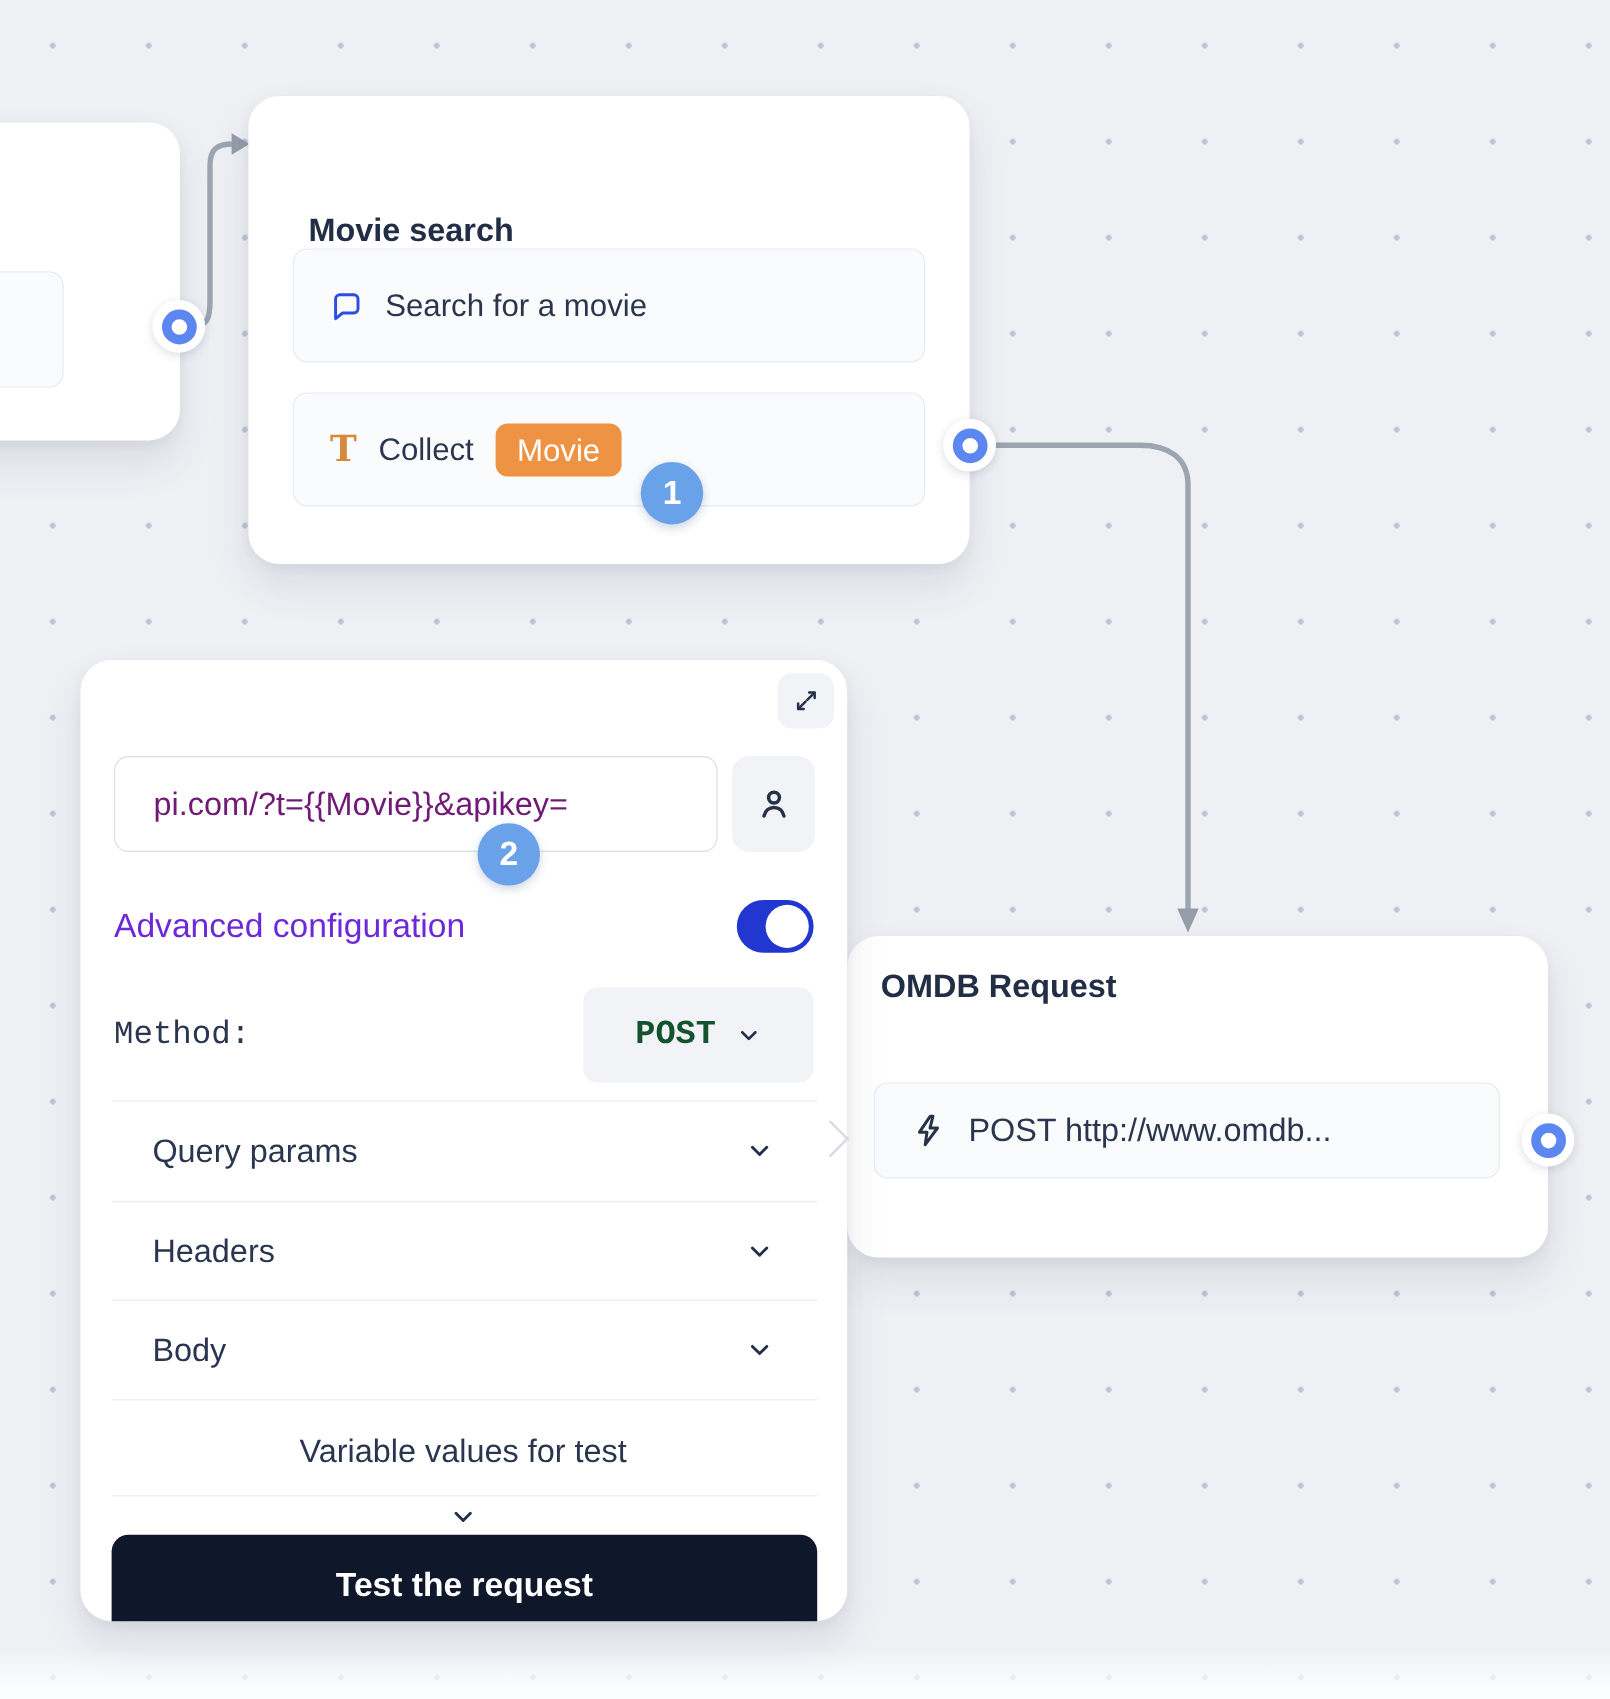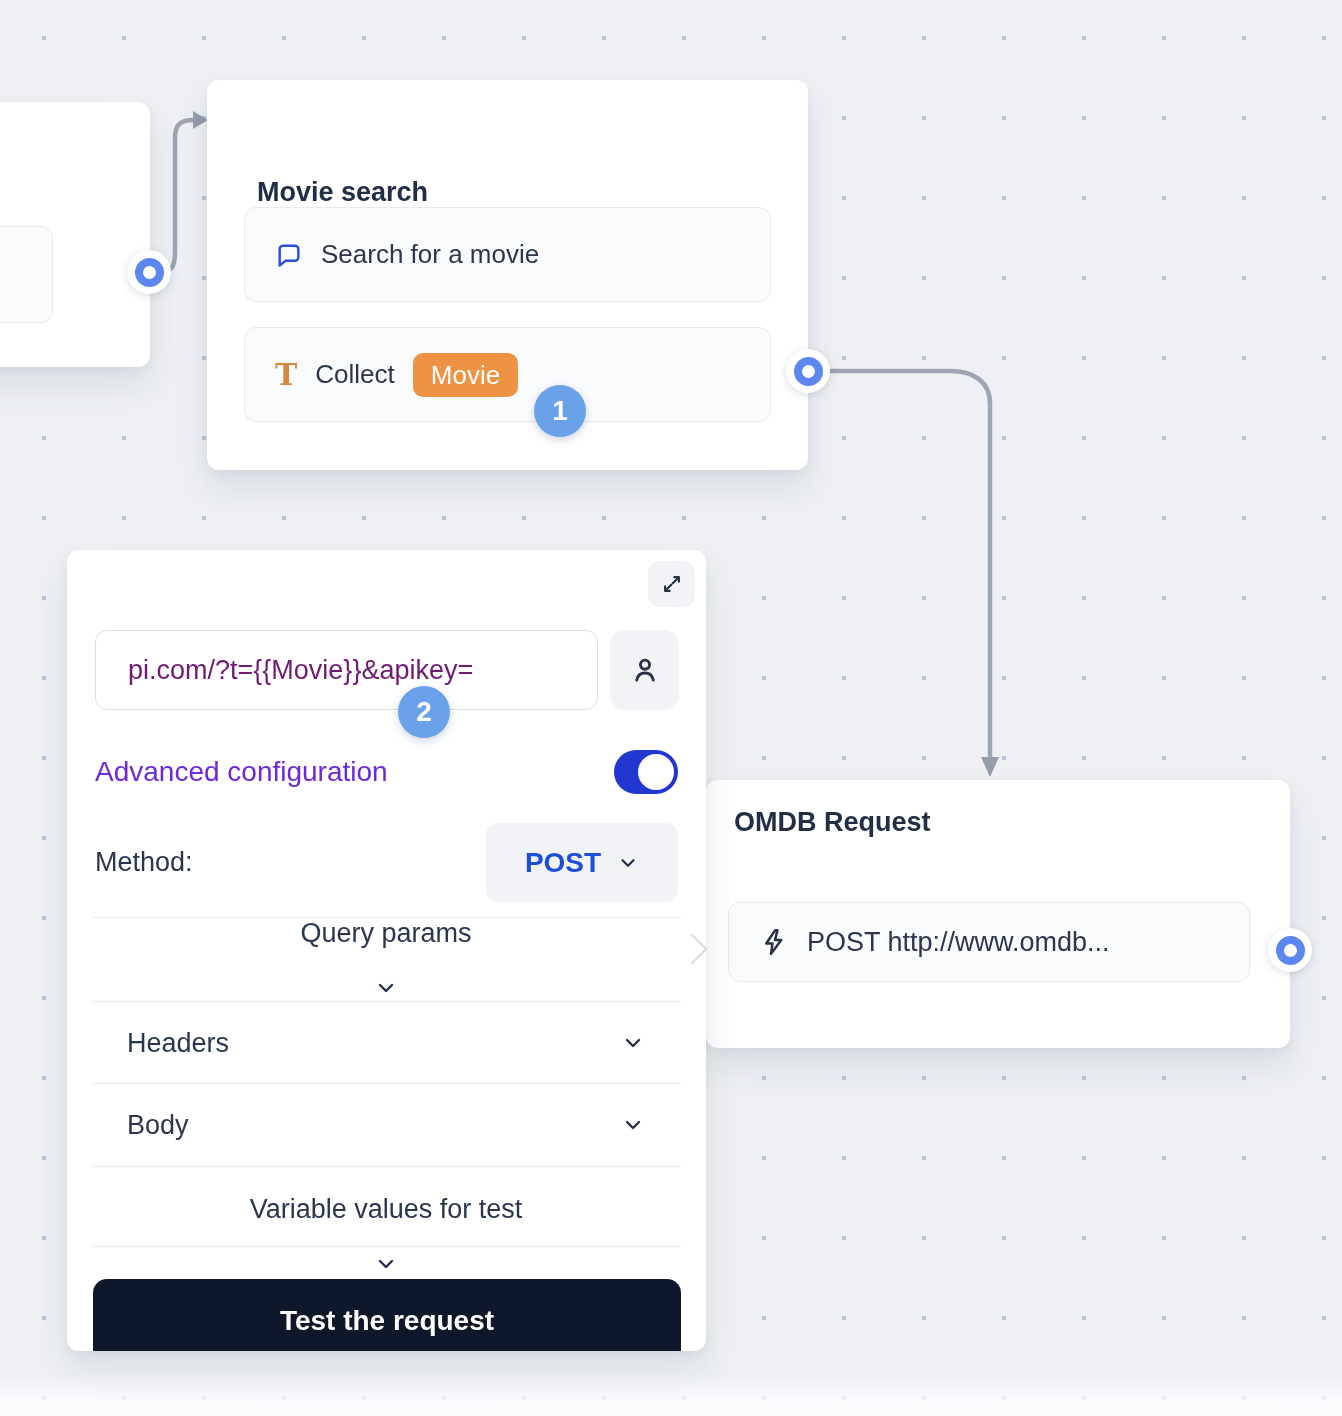--- a/index.html
+++ b/index.html
@@ -5,21 +5,21 @@
   html,body{margin:0;padding:0;background:#eef0f4;}
   *{box-sizing:border-box;}
   .canvas{
     position:relative;width:1342px;height:1416px;overflow:hidden;
     background-color:#eef0f4;
     background-image:radial-gradient(circle, rgba(148,159,190,.55) 2.1px, transparent 2.6px);
     background-size:80px 80px;background-position:4px -2px;
     font-family:"Liberation Sans","DejaVu Sans",sans-serif;color:#26324b;
   }
   .card{
-    position:absolute;background:#ffffff;border-radius:12px;
+    position:absolute;background:#ffffff;border-radius:26px;
     box-shadow:0 18px 35px rgba(49,61,92,.10),0 4px 10px rgba(49,61,92,.06);
     z-index:2;
   }
   .node-title{font-size:27px;font-weight:700;color:#222e45;position:absolute;}
   .node-row{
     position:absolute;background:#fafbfd;border:1.5px solid #e7eaf0;border-radius:12px;
     display:flex;align-items:center;gap:18px;padding:0 30px;font-size:26px;color:#2b364e;
   }
   .icon{display:inline-flex;align-items:center;justify-content:center;flex:0 0 auto;}
   .t-glyph{font-family:"DejaVu Serif","Liberation Serif",serif;font-size:30px;font-weight:700;color:#d6893c;line-height:1;}
@@ -41,24 +41,24 @@
     display:flex;align-items:center;justify-content:center;padding:0;}
   .url-input{
     position:absolute;left:28px;top:80px;width:503px;height:80px;border:1.5px solid #d9dee8;border-radius:12px;
     background:#ffffff;font-size:27px;color:#701a75;padding:0 6px 0 32px;white-space:nowrap;overflow:hidden;
     display:flex;align-items:center;font-family:"Liberation Sans","DejaVu Sans",sans-serif;
   }
   .adv-row{position:absolute;left:28px;top:196px;width:583px;height:52px;display:flex;align-items:center;justify-content:space-between;}
   .adv-label{font-size:28px;color:#6d28d9;}
   .toggle{position:relative;width:64px;height:44px;border-radius:22px;background:#2137cf;cursor:pointer;flex:0 0 auto;}
   .toggle .knob{position:absolute;top:4px;right:4px;width:36px;height:36px;border-radius:50%;background:#ffffff;}
-  .method-row{position:absolute;left:28px;top:273px;width:583px;height:79px;display:flex;align-items:center;justify-content:space-between;}
+  .method-row{position:absolute;left:28px;top:273px;width:583px;height:79px;display:flex;align-items:center;justify-content:space-between;font-family:Liberation Mono, monospace;}
   .method-label{font-size:27px;color:#2a3650;}
   .select{width:192px;height:79px;background:#f1f3f6;border:none;border-radius:12px;display:flex;align-items:center;
-    justify-content:center;gap:16px;font-size:28px;font-weight:600;color:#1d4ed8;cursor:pointer;}
+    justify-content:center;gap:16px;font-size:28px;font-weight:600;color:#14532d;cursor:pointer;}
   .divider{position:absolute;left:26px;width:588px;height:0;border-top:1.5px solid #e9ecf2;}
   .section-row{position:absolute;left:26px;width:588px;height:82px;display:flex;align-items:center;
     justify-content:space-between;padding:0 36px 0 34px;font-size:27px;color:#2a3650;cursor:pointer;}
   .test-btn{position:absolute;left:26px;top:729px;width:588px;height:92px;background:#0f172a;border:none;
     border-radius:14px;color:#ffffff;font-size:28px;font-weight:700;cursor:pointer;
     font-family:"Liberation Sans","DejaVu Sans",sans-serif;display:flex;align-items:flex-start;justify-content:center;padding-top:26px;}
   .notch{position:absolute;left:681px;top:938px;width:22px;height:22px;background:#ffffff;
     border-top:2px solid #d5dae3;border-right:2px solid #d5dae3;transform:rotate(45deg);z-index:5;}
   .bottom-fade{position:absolute;left:0;bottom:0;width:100%;height:42px;z-index:7;pointer-events:none;
     background:linear-gradient(to bottom, rgba(252,253,255,0), rgba(252,253,255,.92) 75%);}
@@ -147,21 +147,21 @@
         <span class="icon">
           <svg width="22" height="22" viewBox="0 0 24 24" fill="none" stroke="#232f48" stroke-width="2.4" stroke-linecap="round" stroke-linejoin="round">
               <polyline points="6 9 12 15 18 9"></polyline>
             </svg>
         </span>
       </div>
     </div>
 
     <div class="divider" style="top:367px;"></div>
 
-    <div class="section-row" style="top:368px;flex-direction:column;">
+    <div class="section-row" style="top:368px;">
       <span>Query params</span>
       <span class="icon">
         <svg width="24" height="24" viewBox="0 0 24 24" fill="none" stroke="#232f48" stroke-width="2.4" stroke-linecap="round" stroke-linejoin="round">
             <polyline points="6 9 12 15 18 9"></polyline>
           </svg>
       </span>
     </div>
     <div class="divider" style="top:451px;"></div>
 
     <div class="section-row" style="top:452px;">

